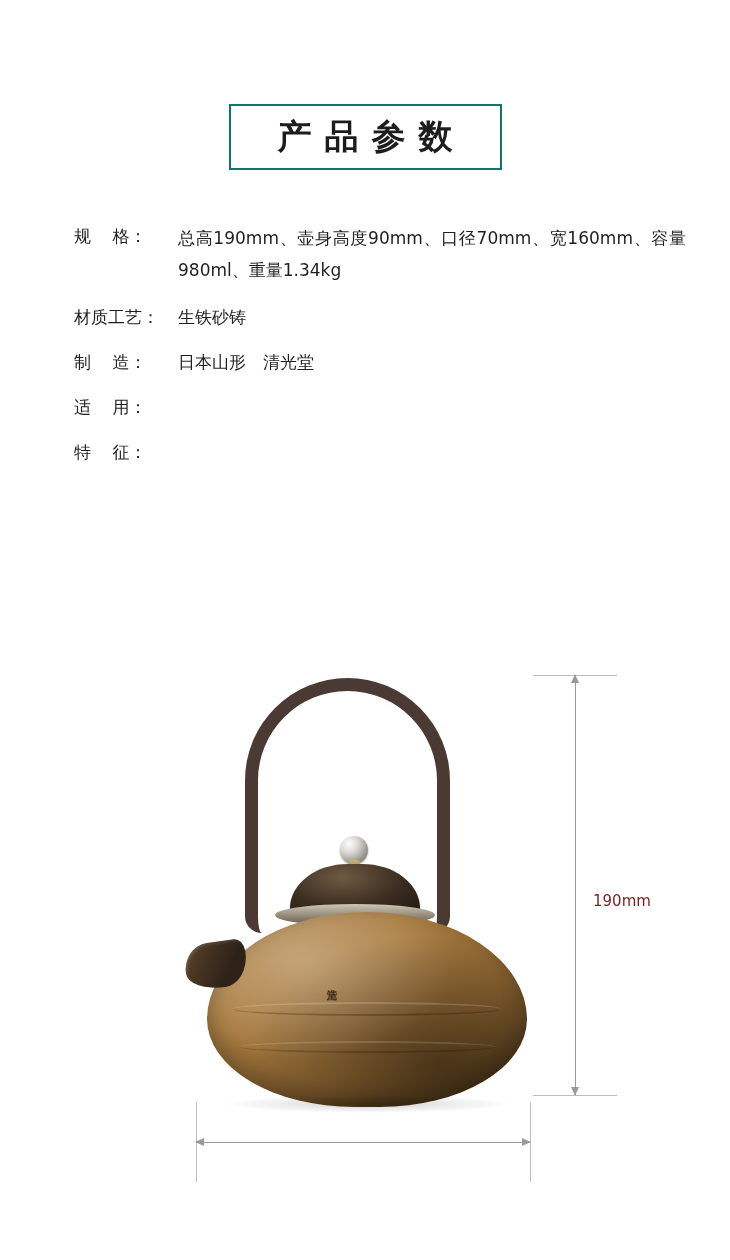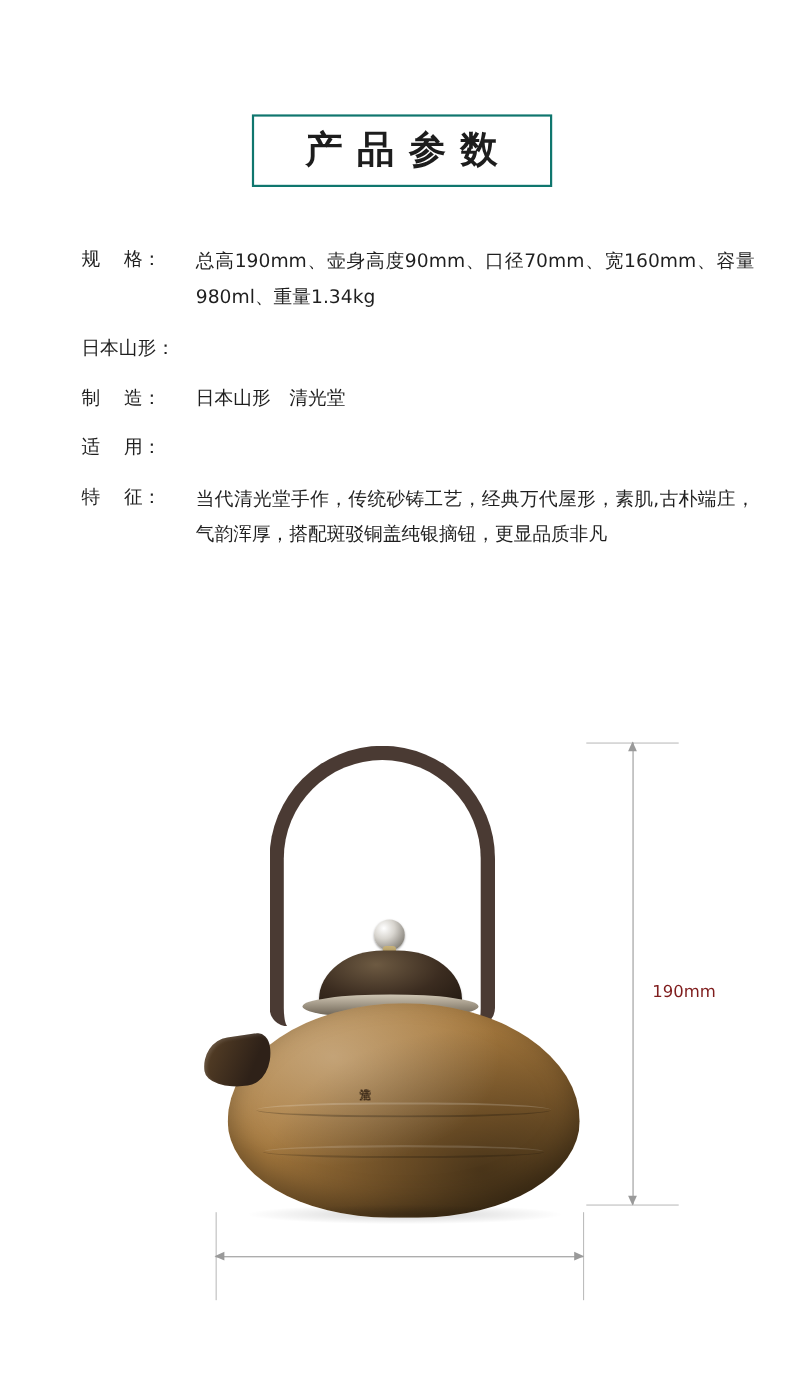--- a/index.html
+++ b/index.html
@@ -305,35 +305,35 @@
 </div>
 
 <div class="specs">
 
   <div class="spec-row">
     <div class="spec-label">规    格：</div>
     <div class="spec-value">总高190mm、壶身高度90mm、口径70mm、宽160mm、容量980ml、重量1.34kg</div>
   </div>
 
   <div class="spec-row tight">
-    <div class="spec-label">日本山形：</div>
+    <div class="spec-label">材质工艺：</div>
+    <div class="spec-value">生铁砂铸</div>
   </div>
 
   <div class="spec-row tight">
     <div class="spec-label">制    造：</div>
     <div class="spec-value">日本山形　清光堂</div>
   </div>
 
   <div class="spec-row tight">
     <div class="spec-label">适    用：</div>
   </div>
 
   <div class="spec-row">
     <div class="spec-label">特    征：</div>
-    <div class="spec-value">当代清光堂手作，传统砂铸工艺，经典万代屋形，素肌,古朴端庄，气韵浑厚，搭配斑驳铜盖纯银摘钮，更显品质非凡</div>
   </div>
 
 </div>
 
 <div class="product-area">
 
   <div class="kettle">
     <div class="handle"></div>
     <div class="knob"></div>
     <div class="knob-stem"></div>

